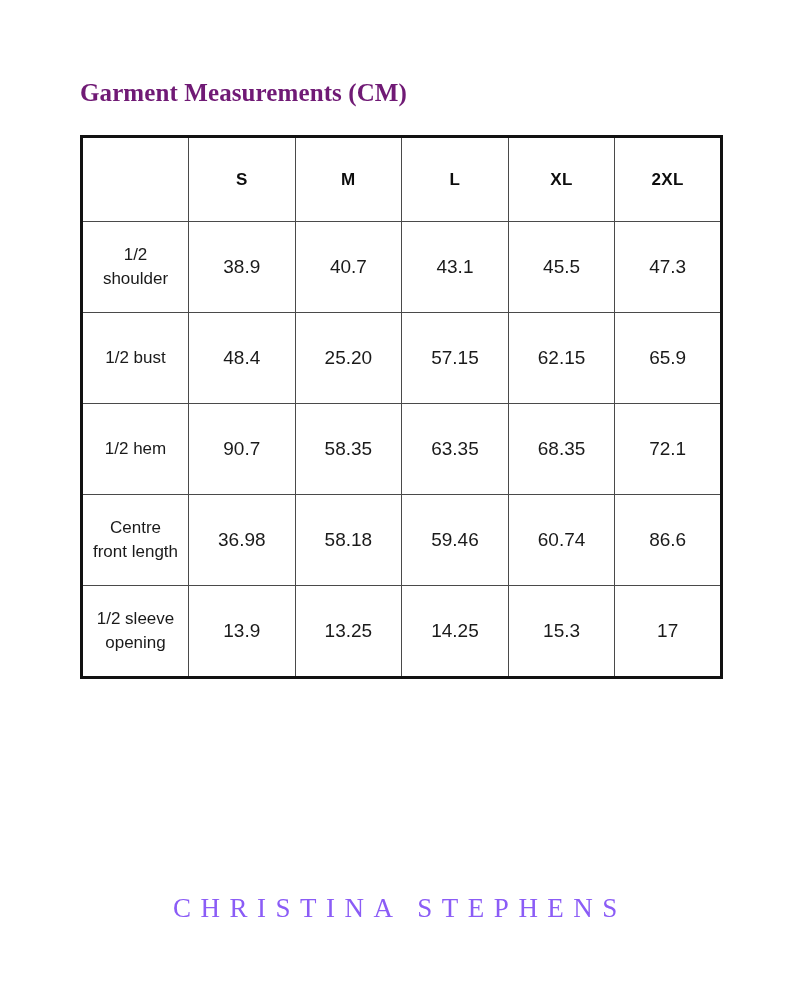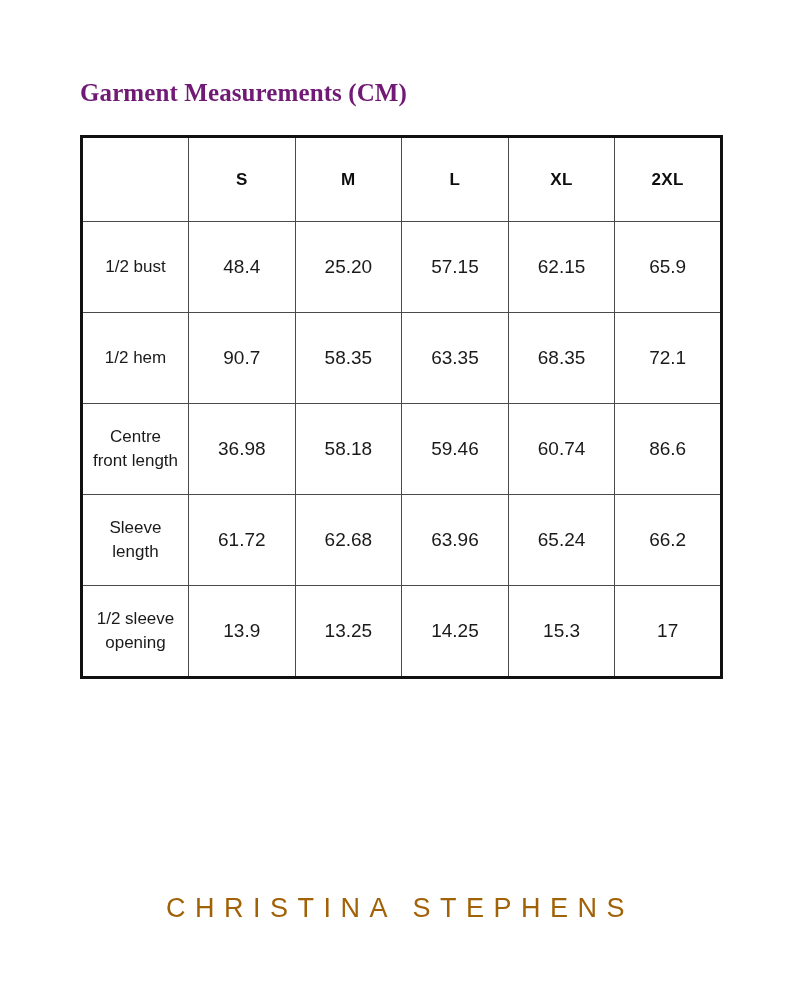--- a/index.html
+++ b/index.html
@@ -80,25 +80,25 @@
     font-size: 19px;
   }
 
   
   .brand-footer {
     position: absolute;
     left: 0;
     right: 0;
     top: 893px;
     text-align: center;
-    font-family: Liberation Sans, sans-serif;
+    font-family: Liberation Serif, serif;
     font-weight: 400;
     font-size: 27px;
     letter-spacing: 9.5px;
-    color: #a16207;
+    color: #8b5cf6;
     white-space: nowrap;
   }
 </style>
 </head>
 <body>
 
 <div class="page">
 
   <div class="chart-title">Garment Measurements (CM)</div>
 
@@ -116,20 +116,28 @@
         <th class="corner-cell"></th>
         <th>S</th>
         <th>M</th>
         <th>L</th>
         <th>XL</th>
         <th>2XL</th>
       </tr>
     </thead>
     <tbody>
       <tr class="data-row">
+        <td class="row-label">1/2 shoulder</td>
+        <td class="row-value">38.9</td>
+        <td class="row-value">40.7</td>
+        <td class="row-value">43.1</td>
+        <td class="row-value">45.5</td>
+        <td class="row-value">47.3</td>
+      </tr>
+      <tr class="data-row">
         <td class="row-label">1/2 bust</td>
         <td class="row-value">48.4</td>
         <td class="row-value">25.20</td>
         <td class="row-value">57.15</td>
         <td class="row-value">62.15</td>
         <td class="row-value">65.9</td>
       </tr>
       <tr class="data-row">
         <td class="row-label">1/2 hem</td>
         <td class="row-value">90.7</td>
@@ -140,28 +148,20 @@
       </tr>
       <tr class="data-row">
         <td class="row-label">Centre front length</td>
         <td class="row-value">36.98</td>
         <td class="row-value">58.18</td>
         <td class="row-value">59.46</td>
         <td class="row-value">60.74</td>
         <td class="row-value">86.6</td>
       </tr>
       <tr class="data-row">
-        <td class="row-label">Sleeve length</td>
-        <td class="row-value">61.72</td>
-        <td class="row-value">62.68</td>
-        <td class="row-value">63.96</td>
-        <td class="row-value">65.24</td>
-        <td class="row-value">66.2</td>
-      </tr>
-      <tr class="data-row">
         <td class="row-label">1/2 sleeve opening</td>
         <td class="row-value">13.9</td>
         <td class="row-value">13.25</td>
         <td class="row-value">14.25</td>
         <td class="row-value">15.3</td>
         <td class="row-value">17</td>
       </tr>
     </tbody>
   </table>
 

